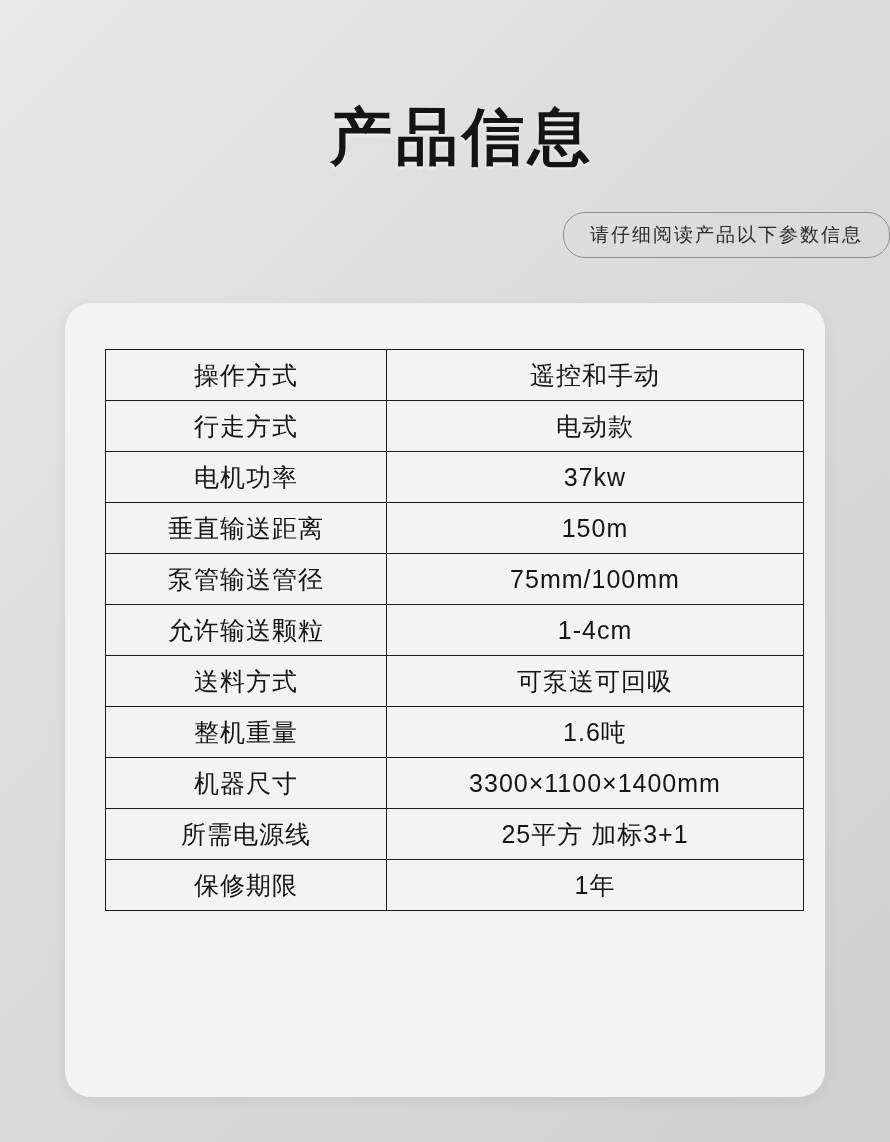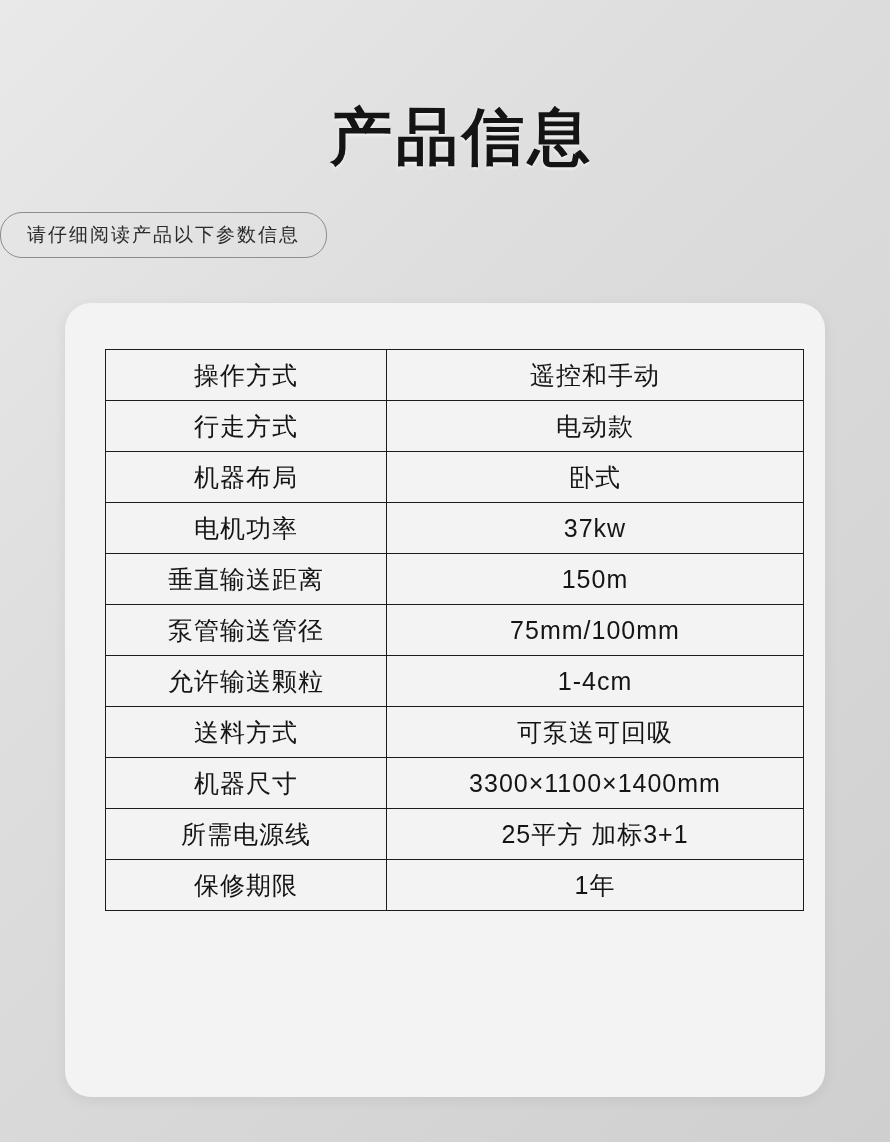--- a/index.html
+++ b/index.html
@@ -50,21 +50,21 @@
     line-height: 1.2;
     text-shadow: 0 2px 3px rgba(255,255,255,0.6);
     margin-left: 17px;
   }
   .subtitle-wrap {
     position: absolute;
     top: 212px;
     left: 0;
     width: 100%;
     display: flex;
-    justify-content: flex-start;
+    justify-content: flex-end;
   }
   .subtitle {
     border: 1px solid #8d8d8d;
     border-radius: 22px;
     padding: 9px 26px;
     font-size: 19px;
     letter-spacing: 2px;
     color: #2a2a2a;
     background: transparent;
   }
@@ -122,44 +122,44 @@
     <tbody>
         <tr>
           <td class="label">操作方式</td>
           <td class="value">遥控和手动</td>
         </tr>
         <tr>
           <td class="label">行走方式</td>
           <td class="value">电动款</td>
         </tr>
         <tr>
-          <td class="label">机器布局</td>
-          <td class="value">卧式</td>
-        </tr>
-        <tr>
           <td class="label">电机功率</td>
           <td class="value">37kw</td>
         </tr>
         <tr>
           <td class="label">垂直输送距离</td>
           <td class="value">150m</td>
         </tr>
         <tr>
           <td class="label">泵管输送管径</td>
           <td class="value">75mm/100mm</td>
         </tr>
         <tr>
           <td class="label">允许输送颗粒</td>
           <td class="value">1-4cm</td>
         </tr>
         <tr>
           <td class="label">送料方式</td>
           <td class="value">可泵送可回吸</td>
         </tr>
         <tr>
+          <td class="label">整机重量</td>
+          <td class="value">1.6吨</td>
+        </tr>
+        <tr>
           <td class="label">机器尺寸</td>
           <td class="value">3300×1100×1400mm</td>
         </tr>
         <tr>
           <td class="label">所需电源线</td>
           <td class="value">25平方 加标3+1</td>
         </tr>
         <tr>
           <td class="label">保修期限</td>
           <td class="value">1年</td>

